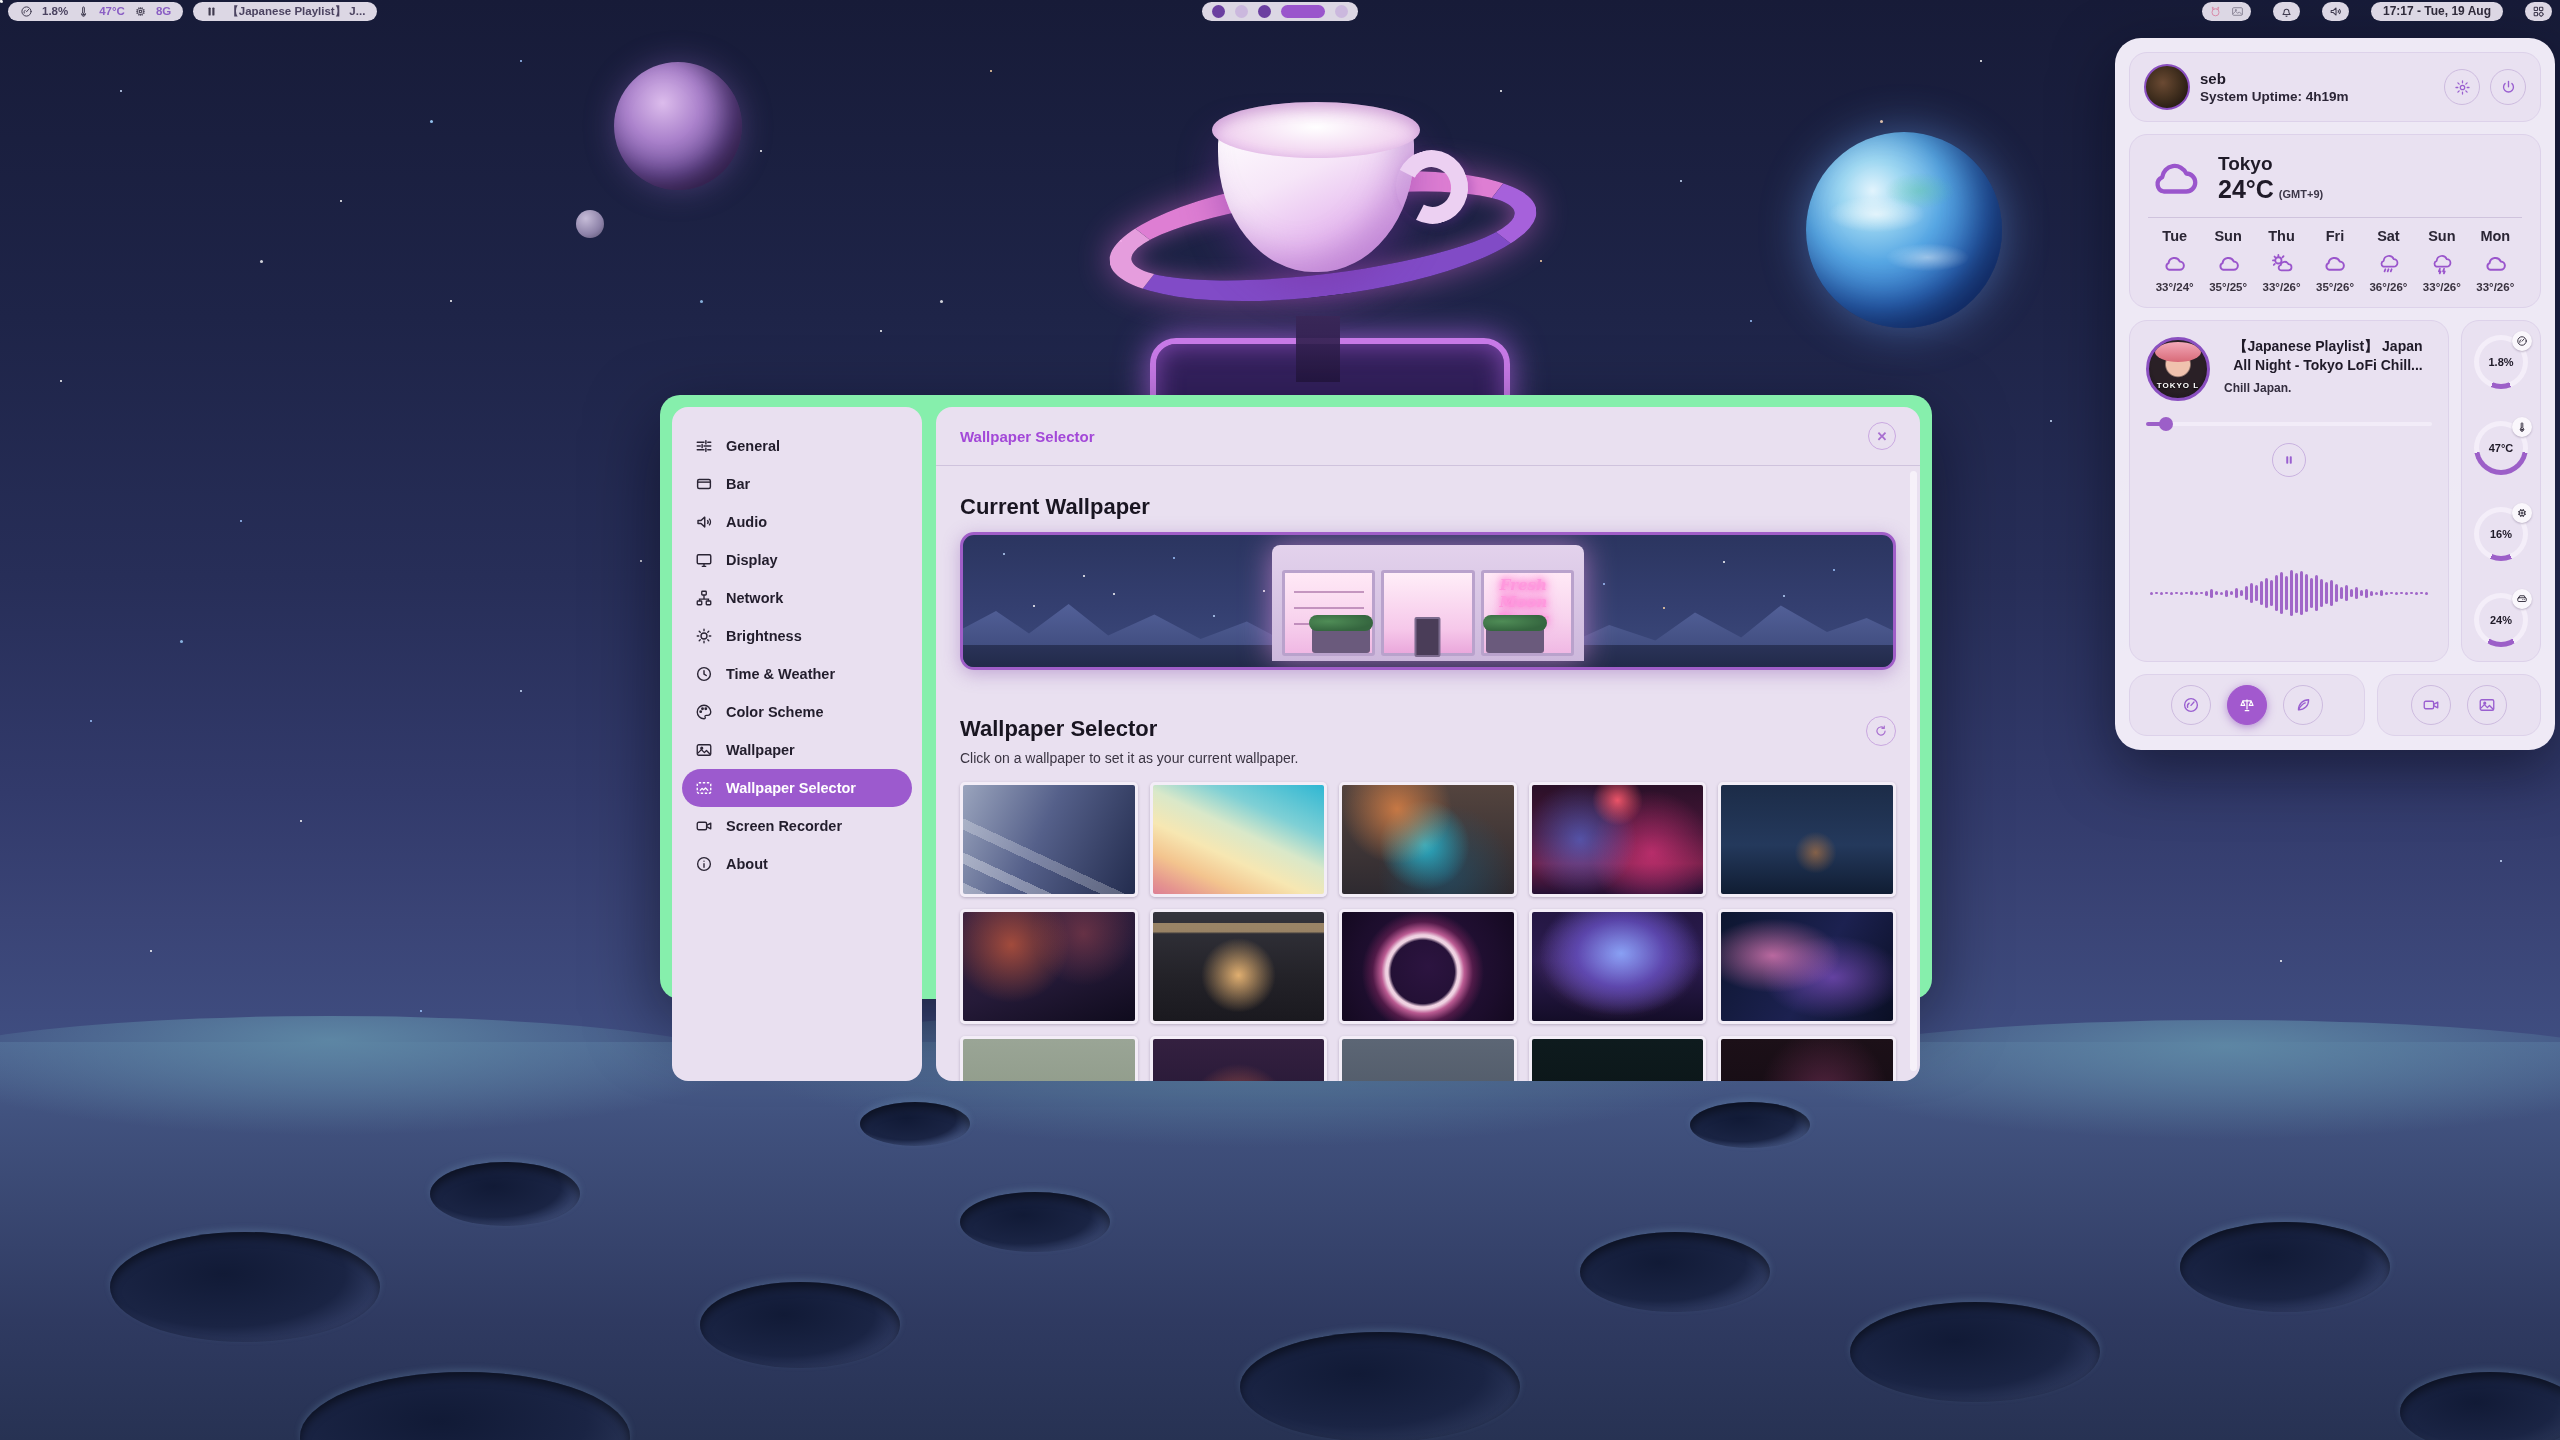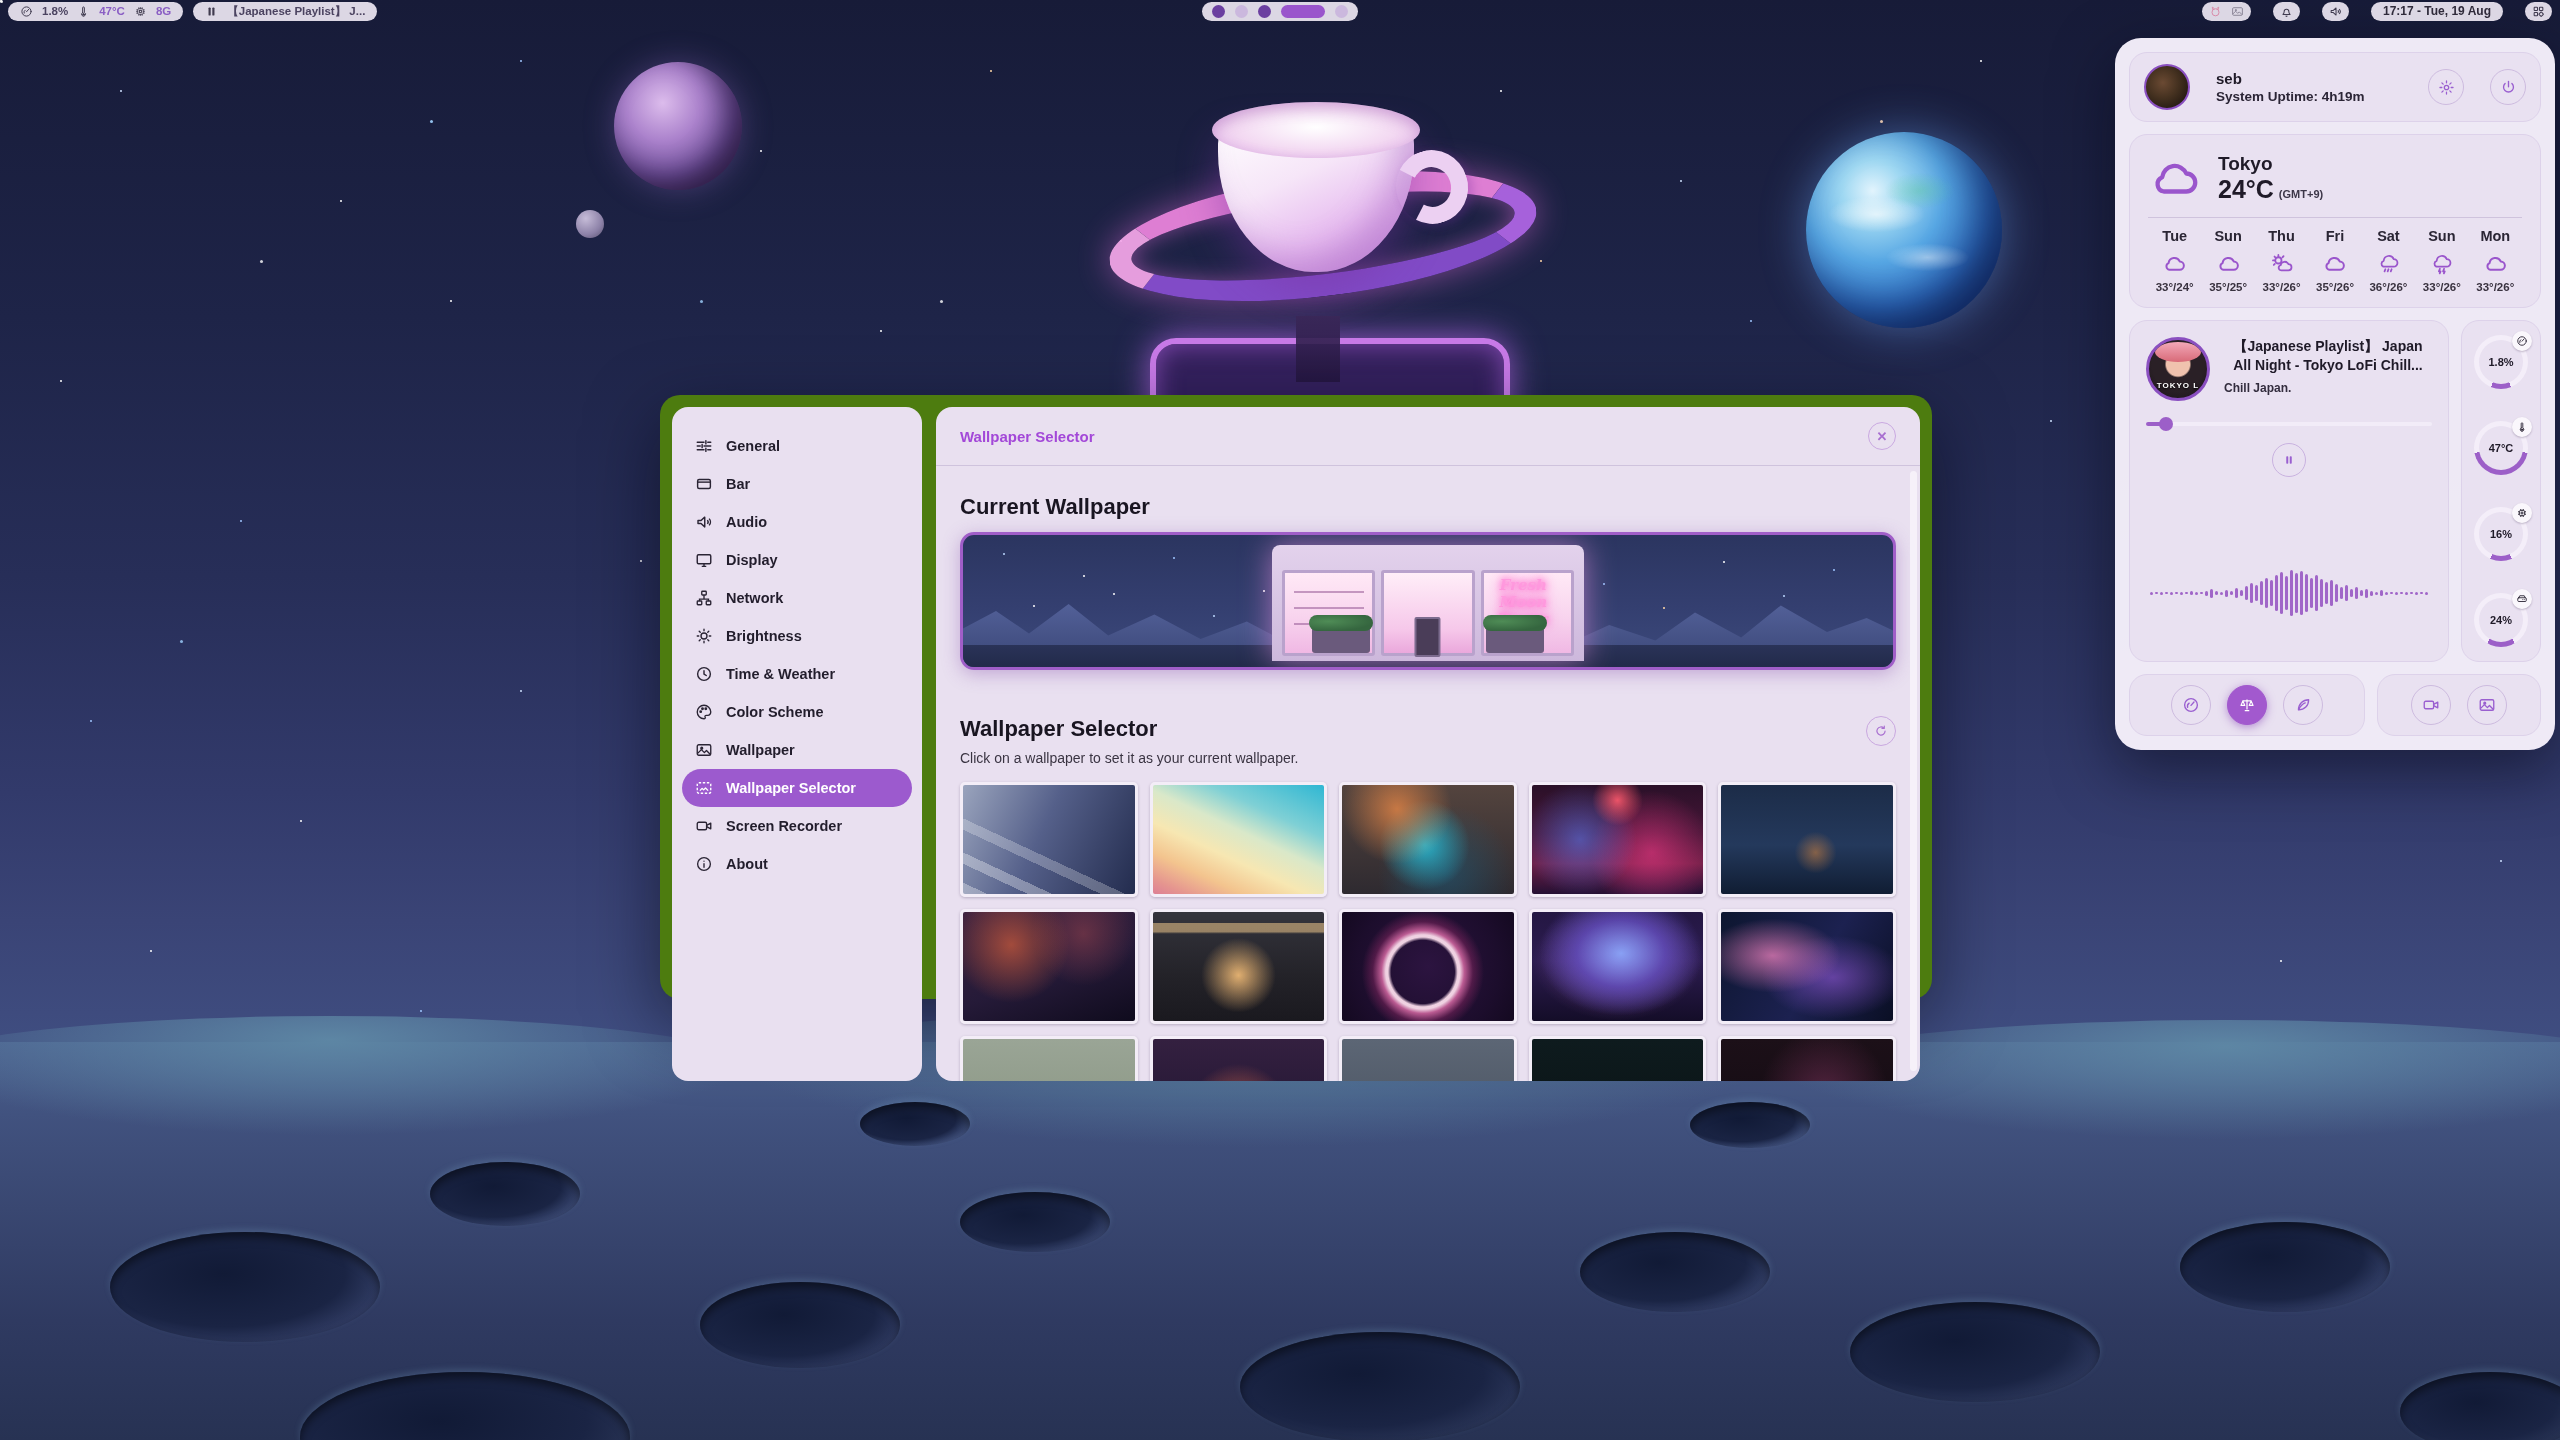--- a/index.html
+++ b/index.html
@@ -75,21 +75,21 @@
   .ws{display:flex;align-items:center;gap:10px;padding:0 10px;}
   .ws i{display:block;width:13px;height:13px;border-radius:7px;}
   .ws .occ{background:#6b3fa0;}
   .ws .emp{background:#cbb8de;}
   .ws .act{width:44px;background:#9a55cc;}
   .txt-purple{color:#8a5ec4;}
   .clockpill{color:#2f2a3a;font-size:12px;}
   .iconpill{padding:0 7px;}
   
   .window{position:absolute;left:660px;top:395px;width:1272px;height:604px;border-radius:20px;
-    background:#4d7c0f;box-shadow:0 24px 70px rgba(5,5,20,.55);z-index:30;}
+    background:#86efac;box-shadow:0 24px 70px rgba(5,5,20,.55);z-index:30;}
   .sidebar{position:absolute;left:12px;top:12px;width:250px;height:674px;border-radius:16px;
     background:#e9e0f0;padding:20px 10px;}
   .side-item{display:flex;align-items:center;gap:13px;height:38px;border-radius:19px;padding:0 13px;
     font-size:14.5px;font-weight:700;color:#221d2c;cursor:pointer;}
   .side-item .ic{width:18px;height:18px;color:#2a2434;flex:0 0 auto;}
   .side-item.active{background:#9c5ace;color:#ffffff;}
   .side-item.active .ic{color:#ffffff;}
   .content{position:absolute;left:276px;top:12px;width:984px;height:674px;border-radius:16px;
     background:#e9e0f0;padding:0 24px;overflow:hidden;}
   .content-head{height:58px;display:flex;align-items:center;justify-content:space-between;}
@@ -136,21 +136,21 @@
     display:flex;align-items:center;justify-content:center;cursor:pointer;}
   .refresh-btn .ic{width:14px;height:14px;}
   .thumb-grid{margin-top:16px;display:grid;grid-template-columns:repeat(5,1fr);gap:12px;}
   .thumb{height:115px;border-radius:5px;border:3px solid #f3edf7;box-shadow:0 1px 3px rgba(40,20,60,.25);cursor:pointer;background:#555;}
   .scrolltrack{position:absolute;right:3px;top:64px;bottom:10px;width:7px;border-radius:4px;background:rgba(250,247,252,.75);}
   
   .rpanel{position:absolute;left:2115px;top:38px;width:440px;height:712px;border-radius:26px;
     background:rgba(243,238,249,.98);box-shadow:0 20px 60px rgba(5,5,20,.5);padding:14px;z-index:35;
     display:flex;flex-direction:column;gap:12px;}
   .card{background:#e9e1f1;border:1px solid #ddd2ea;border-radius:18px;}
-  .user-card{height:70px;display:flex;align-items:center;padding:0 14px;gap:26px;}
+  .user-card{height:70px;display:flex;align-items:center;padding:0 14px;gap:10px;}
   .avatar{width:46px;height:46px;border-radius:50%;border:2px solid #8a4fc0;
     background:radial-gradient(circle at 40% 40%,#6b4a33 0%,#43301f 45%,#241a12 80%);}
   .user-text{flex:1;}
   .user-name{font-size:15px;font-weight:700;color:#1f1a28;}
   .user-uptime{font-size:13.5px;font-weight:700;color:#2b2536;margin-top:2px;}
   .circle-btn{width:36px;height:36px;border-radius:50%;border:1px solid #cdbbdf;display:flex;align-items:center;
     justify-content:center;color:#9a5fd0;cursor:pointer;background:transparent;}
   .circle-btn .ic{width:17px;height:17px;}
   .weather-card{padding:16px 18px 14px;}
   .w-head{display:flex;align-items:center;gap:16px;}

